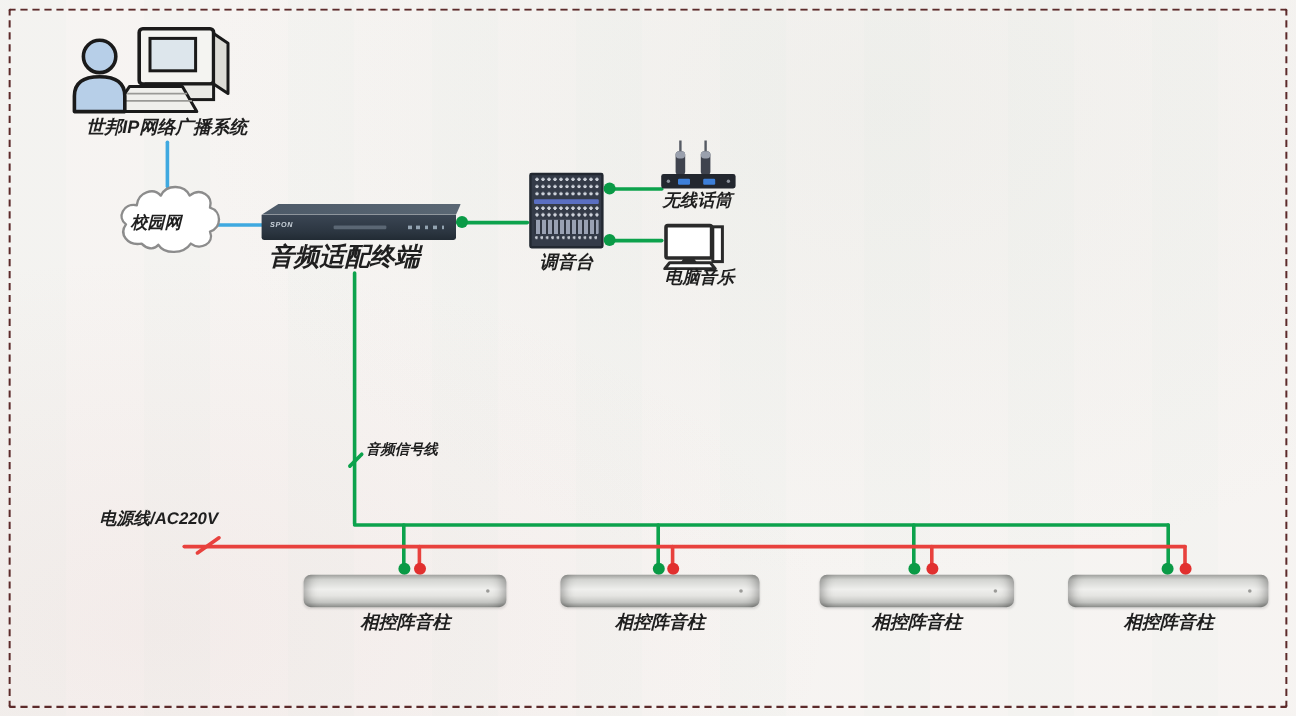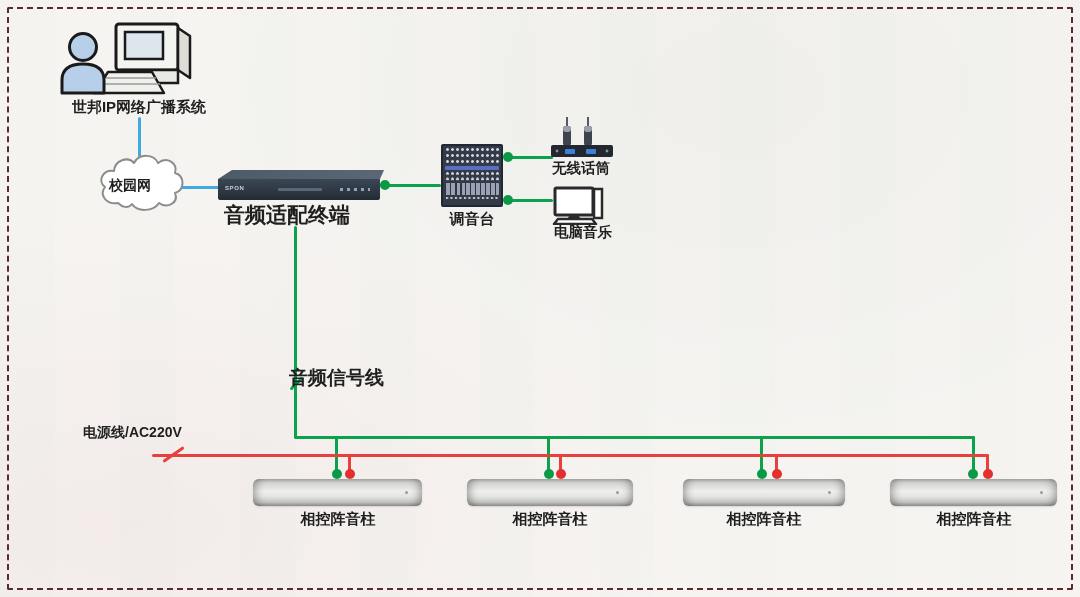--- a/index.html
+++ b/index.html
@@ -4,20 +4,21 @@
 <style>
   html,body { margin:0; padding:0; background:#e9e7e4; }
   .canvas {
     position:relative; width:1080px; height:597px; overflow:hidden;
     font-family:"Liberation Sans","DejaVu Sans",sans-serif;
     background:
       radial-gradient(ellipse at 12% 88%, rgba(216,164,164,0.10), rgba(255,255,255,0) 42%),
       radial-gradient(ellipse at 68% 15%, rgba(196,206,196,0.12), rgba(255,255,255,0) 55%),
       repeating-linear-gradient(90deg, rgba(168,196,178,0.045) 0 55px, rgba(232,222,216,0.05) 55px 120px),
       #f7f5f3;
+    font-style: italic;
   }
   .frame { position:absolute; inset:7px; border:2px dashed #5c2a2a; border-radius:2px; pointer-events:none; }
 
   .lbl { position:absolute; color:#1f1f1f; font-weight:600; white-space:nowrap; line-height:1.1; }
   .center { transform:translateX(-50%); }
 
   .line { position:absolute; border-radius:2px; }
   .blue  { background:#3fa9e0; }
   .green { background:#0ca24c; }
   .red   { background:#e8413d; }
@@ -131,21 +132,21 @@
   <svg class="icon" style="left:551px; top:185px;" width="54" height="40" viewBox="0 0 54 40">
     <rect x="43" y="4" width="8" height="29" fill="#ffffff" stroke="#2a2a2a" stroke-width="2.5"></rect>
     <rect x="4" y="3" width="38" height="27" rx="1.5" fill="#ffffff" stroke="#2a2a2a" stroke-width="3"></rect>
     <path d="M19 30 h8 l3 4 h-14 Z" fill="#2a2a2a"></path>
     <path d="M7 34 h34 l4 5 h-42 Z" fill="#ffffff" stroke="#2a2a2a" stroke-width="2.5" stroke-linejoin="round"></path>
   </svg>
   <div class="lbl center" style="left:583px; top:225px; font-size:14.5px;text-align:center;">电脑音乐</div>
 
   <div class="line green" style="left:294px; top:226px; width:2.5px; height:212px;"></div>
   <div class="slash green" style="left:288px; top:382px; width:17px; transform:rotate(-45deg);"></div>
-  <div class="lbl" style="left:289px; top:368px; font-size:19px;">音频信号线</div>
+  <div class="lbl" style="left:305px; top:368px; font-size:12px;">音频信号线</div>
 
   <div class="line green" style="left:294px; top:436px; width:681px; height:2.5px;"></div>
   <div class="line green" style="left:335px; top:436px; width:2.5px; height:36px;"></div>
   <div class="line green" style="left:547px; top:436px; width:2.5px; height:36px;"></div>
   <div class="line green" style="left:760px; top:436px; width:2.5px; height:36px;"></div>
   <div class="line green" style="left:972px; top:436px; width:2.5px; height:36px;"></div>
   <div class="dot gdot" style="left:332px; top:469px;"></div>
   <div class="dot gdot" style="left:544px; top:469px;"></div>
   <div class="dot gdot" style="left:757px; top:469px;"></div>
   <div class="dot gdot" style="left:968px; top:469px;"></div>

